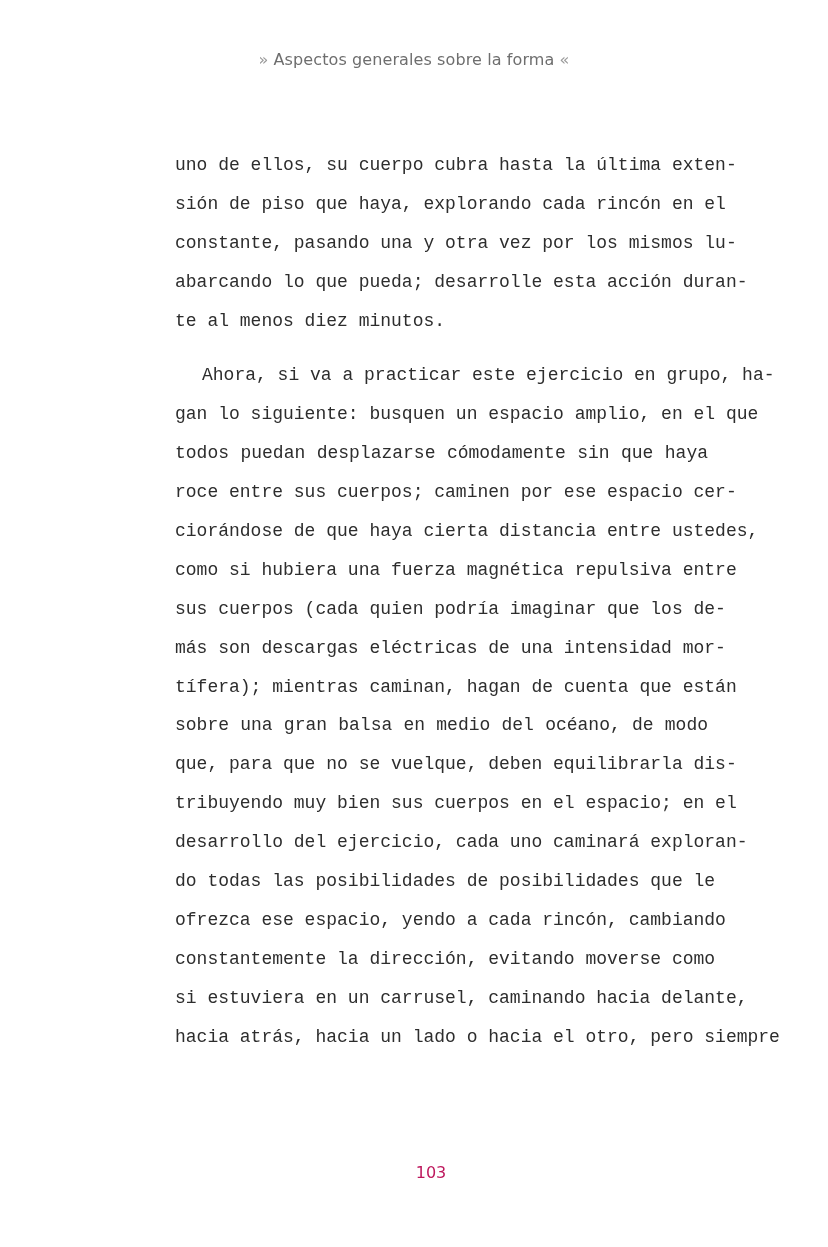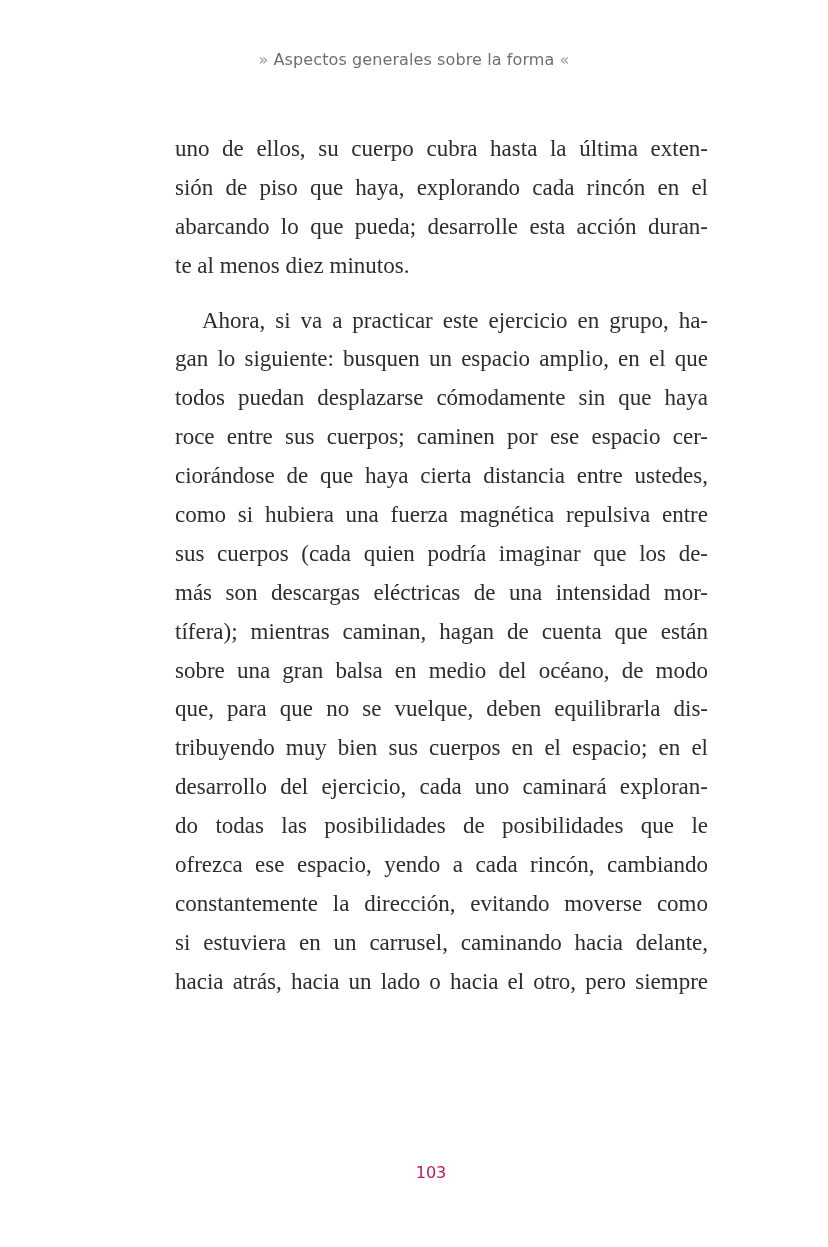--- a/index.html
+++ b/index.html
@@ -22,25 +22,25 @@
       font-family: "DejaVu Sans", sans-serif;
       font-size: 16px;
       color: #6e6e6e;
       letter-spacing: 0.1px;
     }
     .running-header .guillemet {
       color: #9a9a9a;
     }
     .body-text {
       position: absolute;
-      top: 130px;
+      top: 146px;
       left: 175px;
       width: 533px;
-      font-family: Liberation Serif, serif;
-      font-size: 23px;
+      font-family: Liberation Mono, monospace;
+      font-size: 18px;
       color: #2d2d2d;
     }
     .line {
       height: 38.9px;
       line-height: 38.9px;
       white-space: nowrap;
       text-align: justify;
       text-align-last: justify;
     }
     .line.last {
@@ -71,20 +71,21 @@
 <div class="running-header">
   <span class="guillemet">»</span>
   <span>Aspectos generales sobre la forma</span>
   <span class="guillemet">«</span>
 </div>
 
 <div class="body-text">
   <div>
     <div class="line">uno de ellos, su cuerpo cubra hasta la última exten-</div>
     <div class="line">sión de piso que haya, explorando cada rincón en el</div>
+    <div class="line">constante, pasando una y otra vez por los mismos lu-</div>
     <div class="line">abarcando lo que pueda; desarrolle esta acción duran-</div>
     <div class="line last">te al menos diez minutos.</div>
   </div>
   <div class="para-gap"></div>
   <div>
     <div class="line indent">Ahora, si va a practicar este ejercicio en grupo, ha-</div>
     <div class="line">gan lo siguiente: busquen un espacio amplio, en el que</div>
     <div class="line">todos puedan desplazarse cómodamente sin que haya</div>
     <div class="line">roce entre sus cuerpos; caminen por ese espacio cer-</div>
     <div class="line">ciorándose de que haya cierta distancia entre ustedes,</div>

